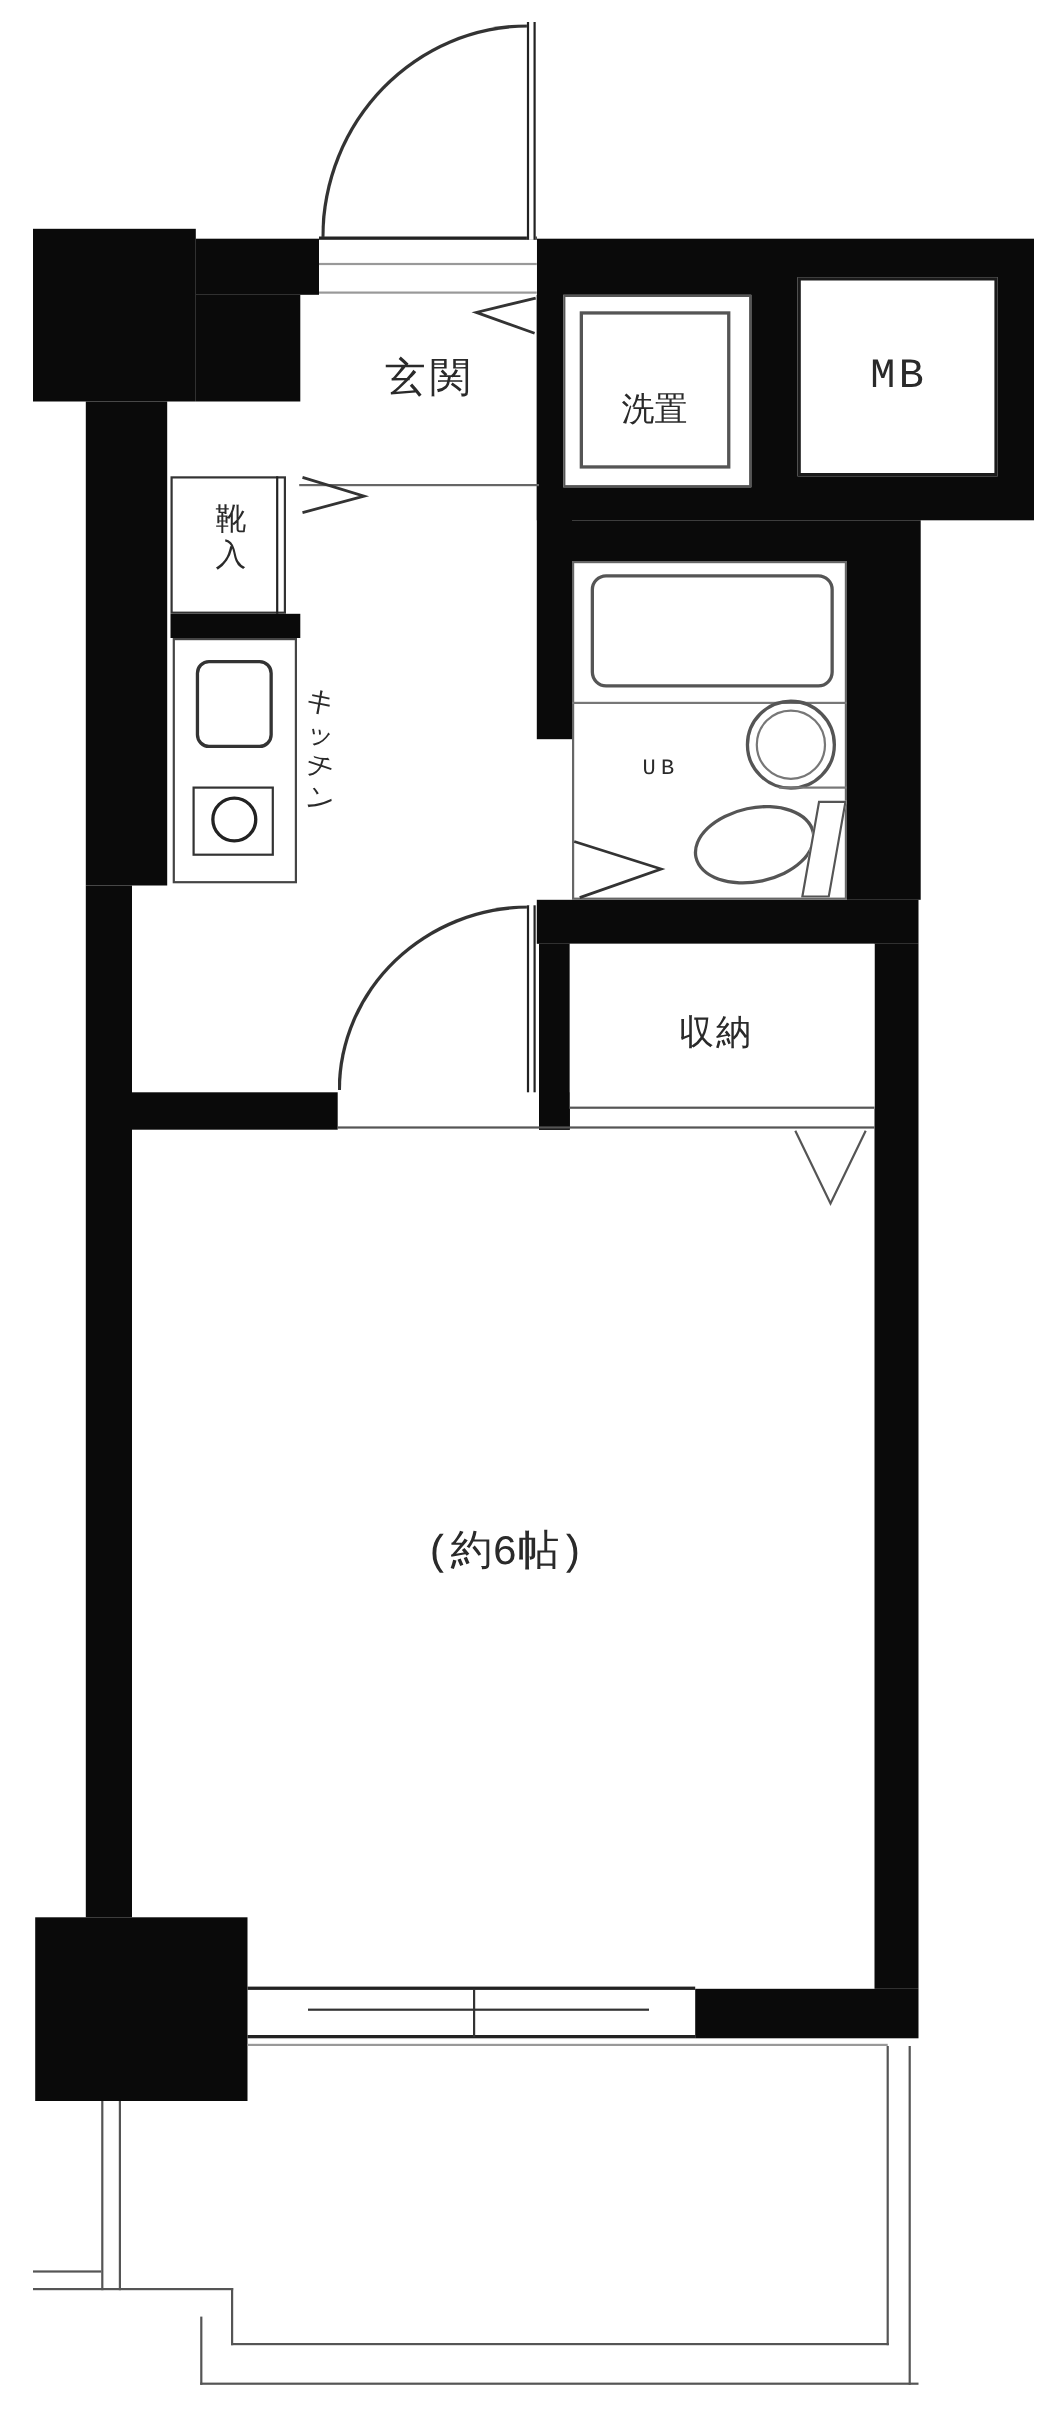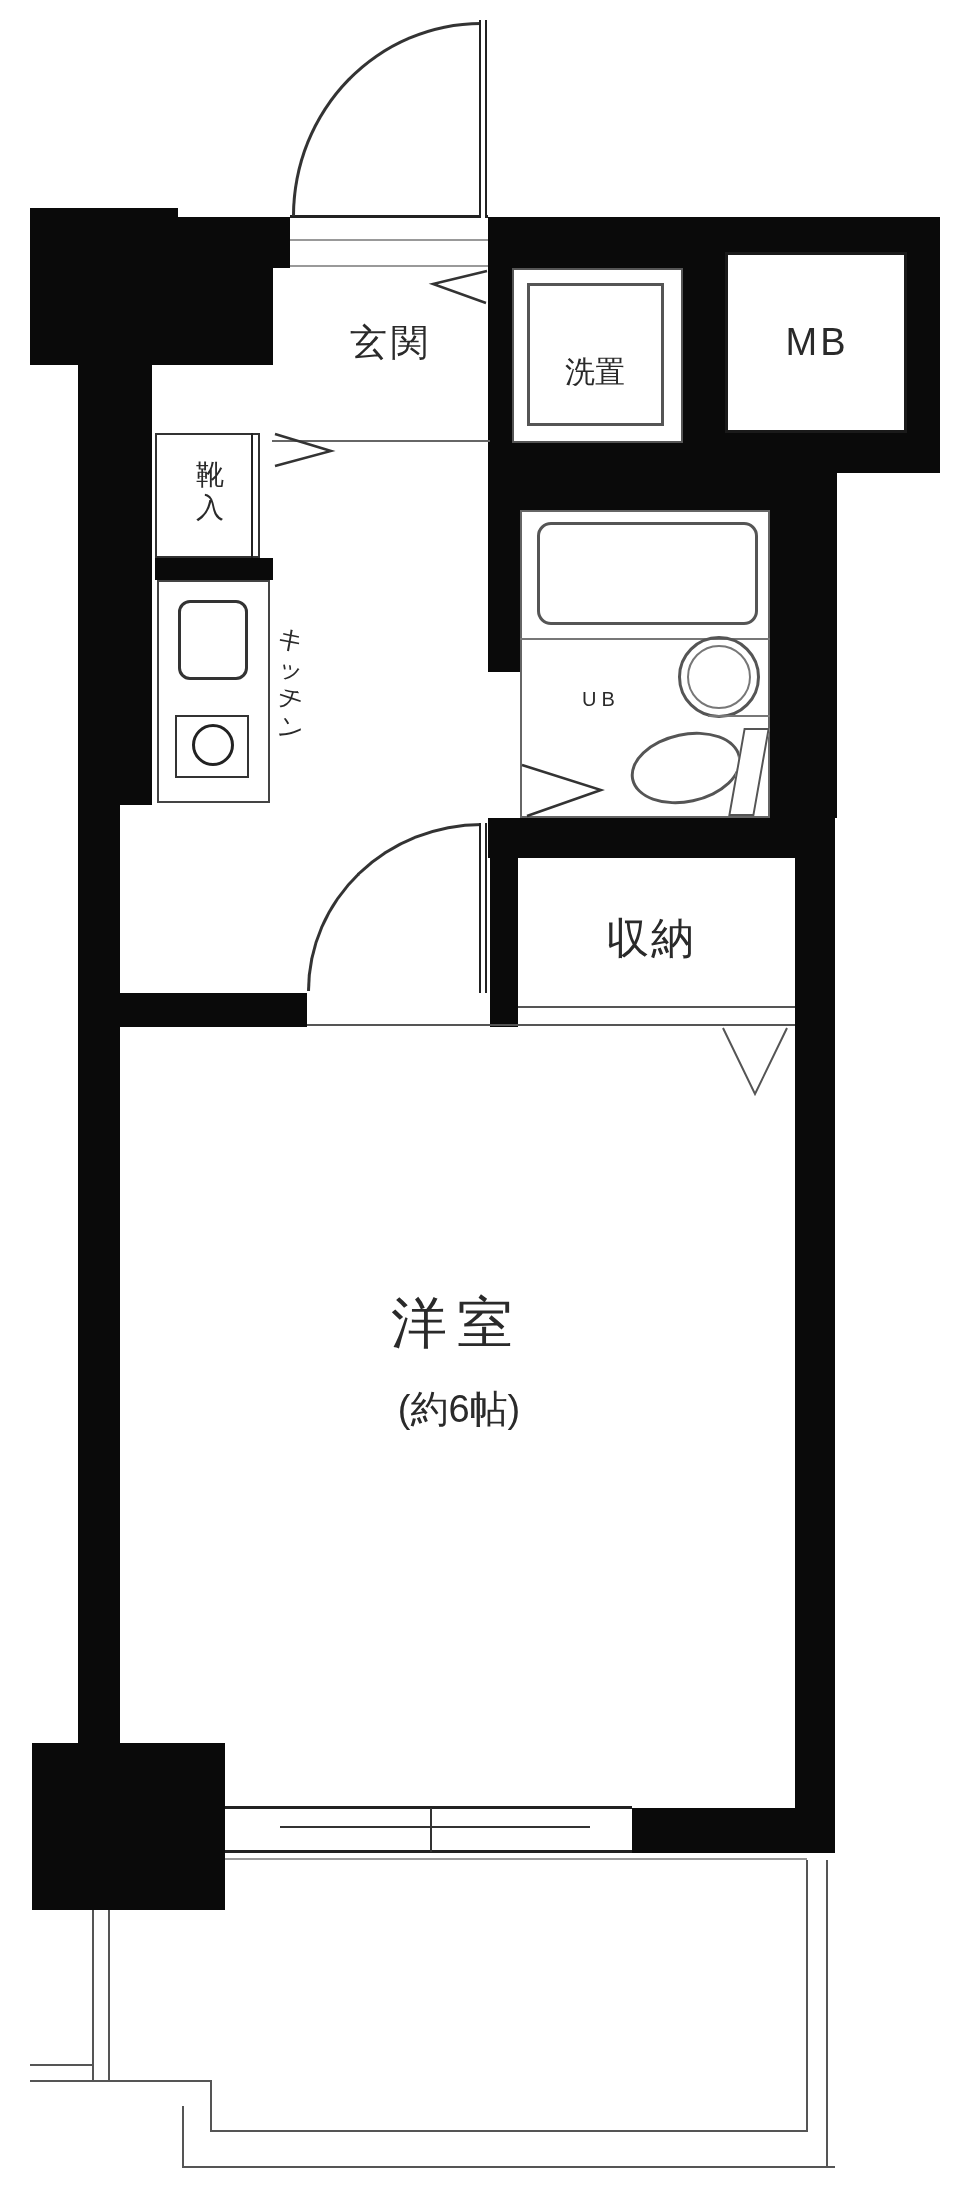--- a/index.html
+++ b/index.html
@@ -1,17 +1,17 @@
 <!DOCTYPE html>
 <html><head>
 <meta charset="utf-8">
 <style>
   html,body{margin:0;padding:0;background:#fff;}
   #plan{position:relative;width:960px;height:2195px;background:#fff;overflow:hidden;
-        font-family:Liberation Sans, sans-serif;color:#2a2a2a;}
+        font-family:Liberation Mono, monospace;color:#2a2a2a;}
   .wall{position:absolute;background:#0a0a0a;}
   .white{position:absolute;background:#ffffff;}
   .ln{position:absolute;background:#555;}
   .lnd{position:absolute;background:#222;}
   .lng{position:absolute;background:#999;}
   .box{position:absolute;background:#fff;box-sizing:border-box;}
   .outline{position:absolute;box-sizing:border-box;background:transparent;}
   .arc{position:absolute;box-sizing:border-box;border:0;border-top:3px solid #333;
        border-left:3px solid #333;border-top-left-radius:100% 100%;background:transparent;}
   .lbl{position:absolute;transform:translate(-50%,-50%);white-space:nowrap;color:#2a2a2a;}
@@ -84,26 +84,25 @@
   <div class="outline" style="left:678px;top:636px;width:82px;height:82px;border:3px solid #555;border-radius:50%;"></div>
   <div class="outline" style="left:687px;top:645px;width:64px;height:64px;border:2px solid #777;border-radius:50%;"></div>
   <div class="ln" style="left:708px;top:715px;width:62px;height:2px;background:#777;"></div>
   <div class="outline" style="left:630px;top:733px;width:112px;height:70px;border:3px solid #555;border-radius:50%;transform:rotate(-12deg);"></div>
   <div class="box" style="left:736px;top:728px;width:26px;height:88px;border:2px solid #555;transform:skewX(-10deg);"></div>
   <div class="lbl" style="left:601px;top:699px;font-size:20px;letter-spacing:5px;">UB</div>
 
   <div class="white" style="left:518px;top:858px;width:277px;height:150px;"></div>
   <div class="ln" style="left:518px;top:1006px;width:277px;height:2px;"></div>
   <div class="ln" style="left:307px;top:1024px;width:488px;height:2px;"></div>
-  <div class="lbl" style="left:651px;top:939px;font-size:43px;letter-spacing:2px;">収納</div>
+  <div class="lbl" style="left:651px;top:939px;font-size:32px;letter-spacing:2px;">収納</div>
 
   <div class="arc" style="left:307px;top:823px;width:175px;height:168px;"></div>
   <div class="box" style="left:479px;top:823px;width:8px;height:170px;border-left:2px solid #222;border-right:2px solid #222;"></div>
 
-  <div class="lbl" style="left:457px;top:1324px;font-size:56px;letter-spacing:10px;">洋室</div>
   <div class="lbl" style="left:459px;top:1409px;font-size:38px;">(約6帖)</div>
 
   <div class="lnd" style="left:225px;top:1806px;width:407px;height:3px;"></div>
   <div class="lnd" style="left:225px;top:1850px;width:407px;height:3px;"></div>
   <div class="ln" style="left:280px;top:1826px;width:310px;height:2px;background:#333;"></div>
   <div class="ln" style="left:430px;top:1808px;width:2px;height:44px;background:#333;"></div>
   <div class="lng" style="left:225px;top:1858px;width:582px;height:2px;"></div>
 
   <div class="outline" style="left:92px;top:1910px;width:18px;height:172px;border-left:2px solid #555;border-right:2px solid #555;"></div>
   <div class="ln" style="left:30px;top:2064px;width:62px;height:2px;"></div>

